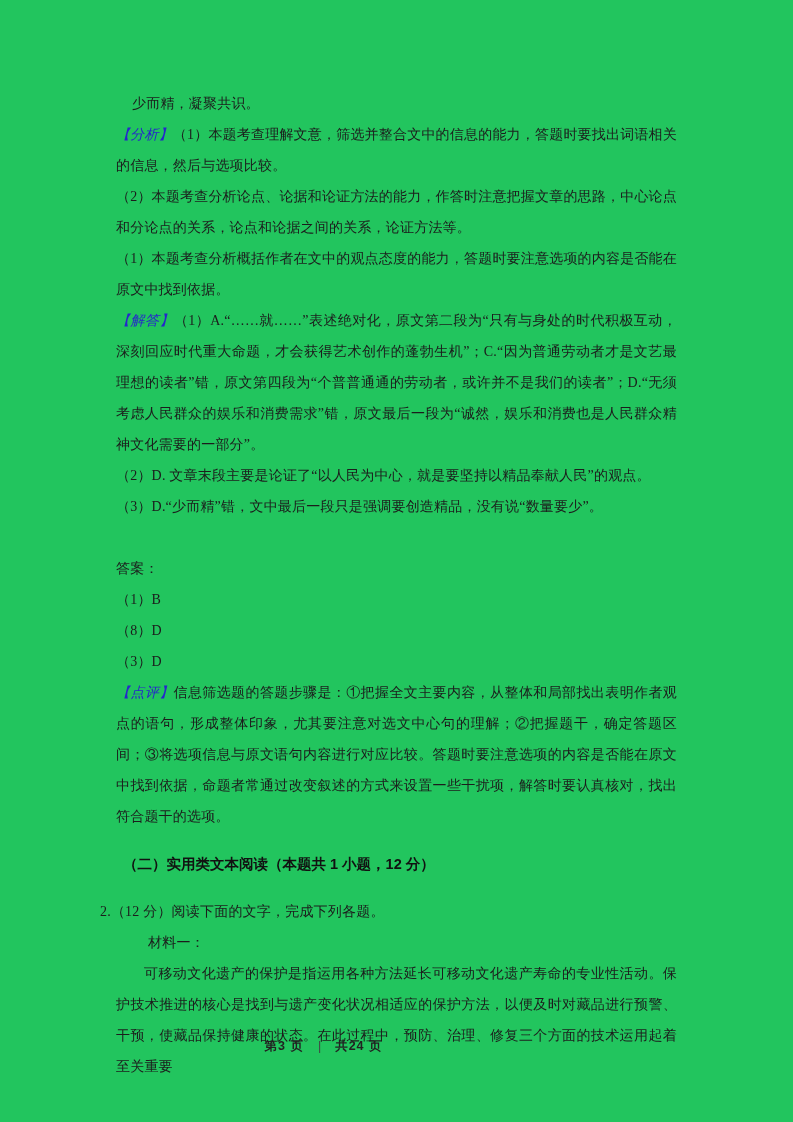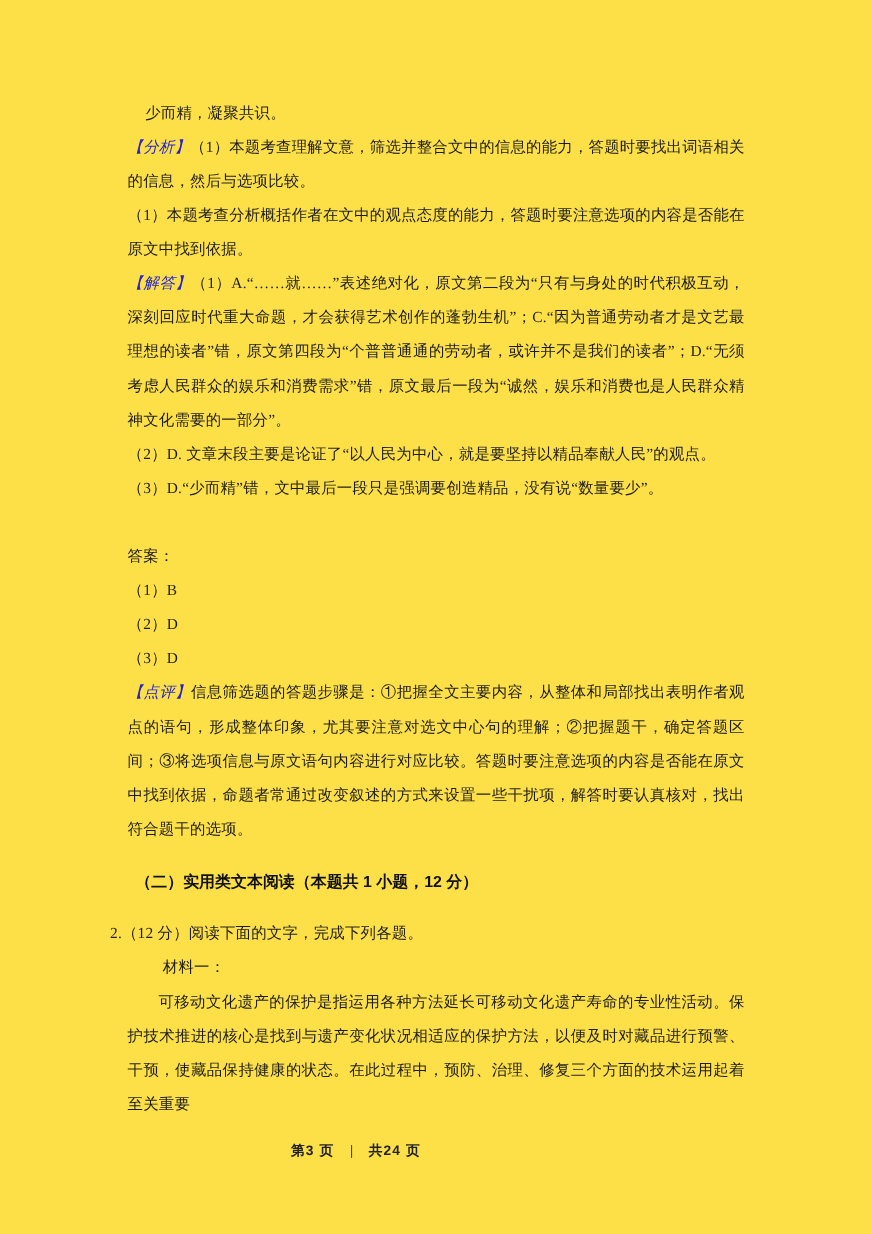--- a/index.html
+++ b/index.html
@@ -4,21 +4,21 @@
 <style>
   html, body {
     margin: 0;
     padding: 0;
     background: #ffffff;
   }
   .page {
     position: relative;
     width: 793px;
     height: 1122px;
-    background: #fde047;
+    background: #22c55e;
     overflow: hidden;
     font-family: "Liberation Serif", "DejaVu Serif", serif;
     color: #1c1c1c;
   }
   .content {
     position: absolute;
     top: 88px;
     left: 100px;
     width: 577px;
   }
@@ -75,34 +75,35 @@
 </head>
 <body>
 
 <div class="page">
   <div class="content">
 
     <p class="p indent1">少而精，凝聚共识。</p>
 
     <p class="p"><span class="marker">【分析】</span><span>（1）本题考查理解文意，筛选并整合文中的信息的能力，答题时要找出词语相关的信息，然后与选项比较。</span></p>
 
+    <p class="p">（2）本题考查分析论点、论据和论证方法的能力，作答时注意把握文章的思路，中心论点和分论点的关系，论点和论据之间的关系，论证方法等。</p>
 
     <p class="p">（1）本题考查分析概括作者在文中的观点态度的能力，答题时要注意选项的内容是否能在原文中找到依据。</p>
 
     <p class="p"><span class="marker">【解答】</span><span>（1）A.“……就……”表述绝对化，原文第二段为“只有与身处的时代积极互动，深刻回应时代重大命题，才会获得艺术创作的蓬勃生机”；C.“因为普通劳动者才是文艺最理想的读者”错，原文第四段为“个普普通通的劳动者，或许并不是我们的读者”；D.“无须考虑人民群众的娱乐和消费需求”错，原文最后一段为“诚然，娱乐和消费也是人民群众精神文化需要的一部分”。</span></p>
 
     <p class="p">（2）D. 文章末段主要是论证了“以人民为中心，就是要坚持以精品奉献人民”的观点。</p>
 
     <p class="p">（3）D.“少而精”错，文中最后一段只是强调要创造精品，没有说“数量要少”。</p>
 
     <p class="p gap-top">答案：</p>
 
     <p class="p">（1）B</p>
 
-    <p class="p">（2）D</p>
+    <p class="p">（8）D</p>
 
     <p class="p">（3）D</p>
 
     <p class="p"><span class="marker">【点评】</span><span>信息筛选题的答题步骤是：①把握全文主要内容，从整体和局部找出表明作者观点的语句，形成整体印象，尤其要注意对选文中心句的理解；②把握题干，确定答题区间；③将选项信息与原文语句内容进行对应比较。答题时要注意选项的内容是否能在原文中找到依据，命题者常通过改变叙述的方式来设置一些干扰项，解答时要认真核对，找出符合题干的选项。</span></p>
 
     <p class="heading">（二）实用类文本阅读（本题共 1 小题，12 分）</p>
 
     <p class="p question-line">2.（12 分）阅读下面的文字，完成下列各题。</p>
 
     <p class="p material-label">材料一：</p>

